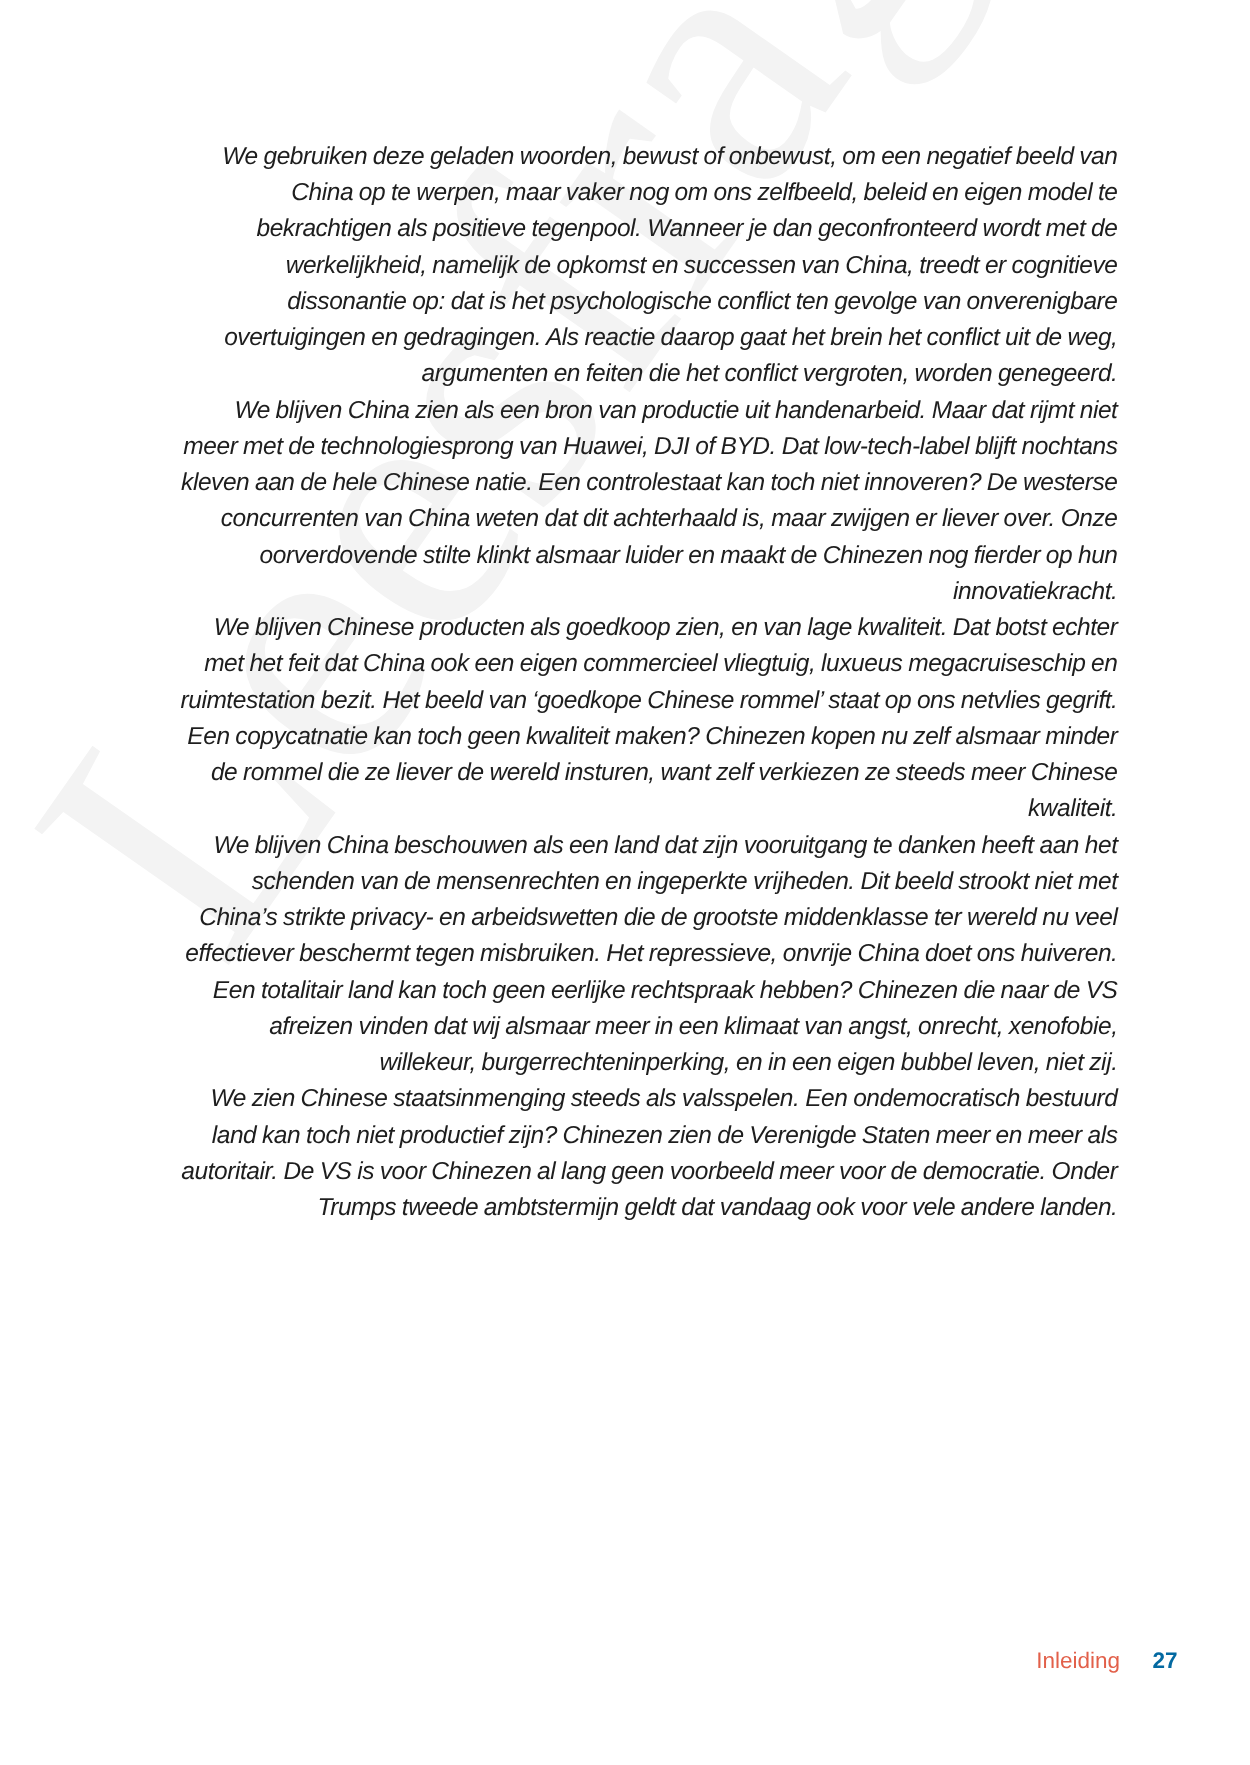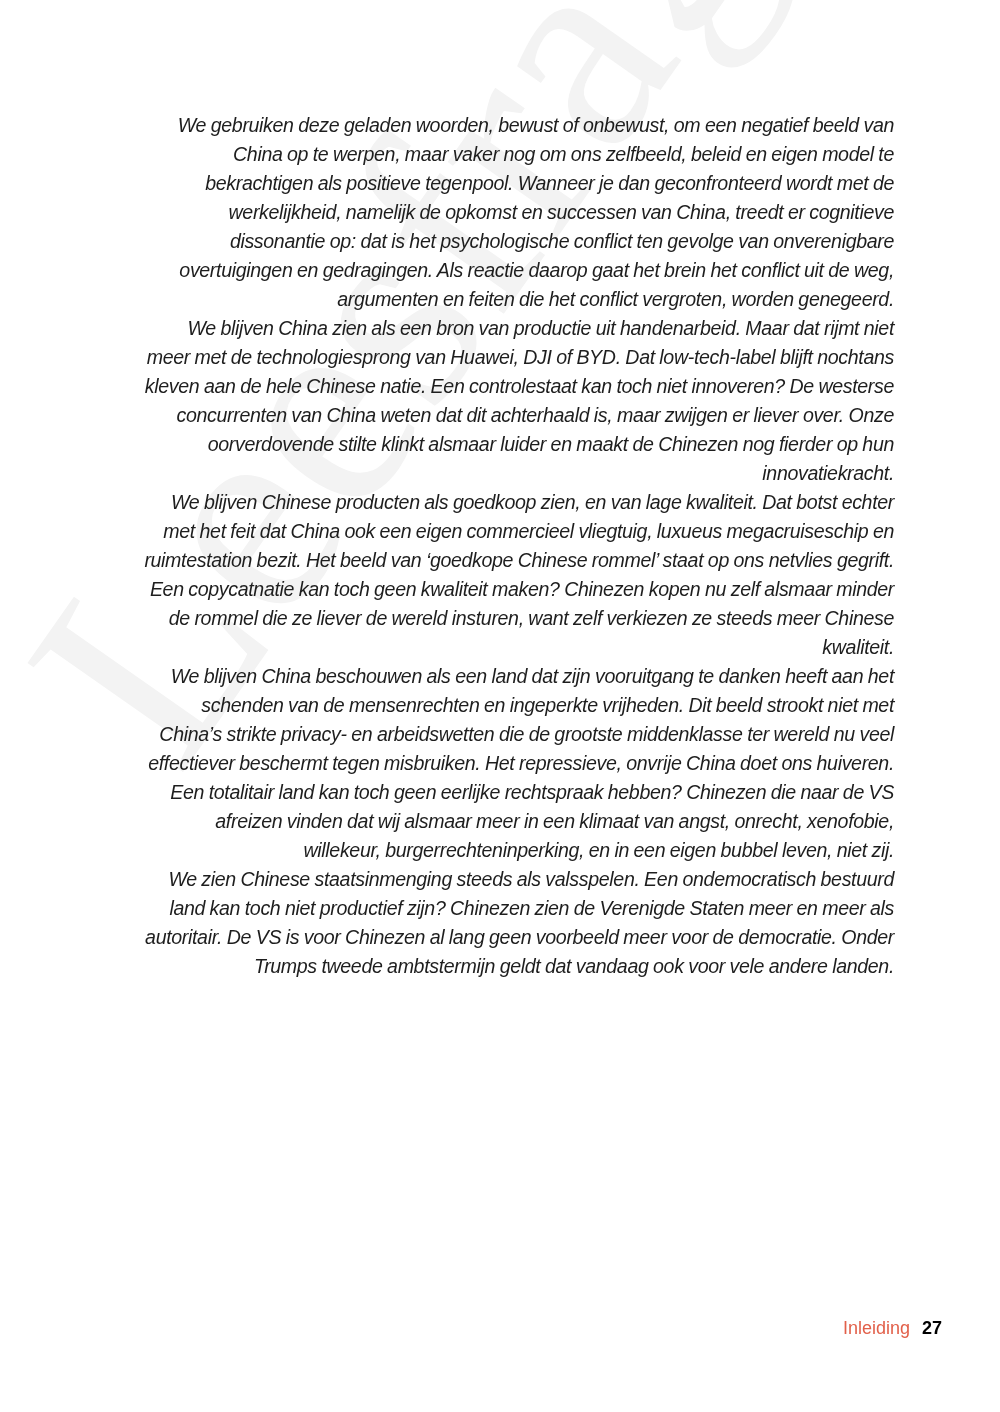--- a/index.html
+++ b/index.html
@@ -48,33 +48,33 @@
       text-align: right;
       hyphens: manual;
       font-style: italic;
     }
     .footer {
       position: absolute;
       top: 1318px;
       right: 58px;
       display: flex;
       align-items: baseline;
-      gap: 12px;
+      gap: 26px;
       z-index: 1;
     }
     .footer-section {
       font-family: "Liberation Sans", sans-serif;
       font-size: 18px;
       color: #e2604a;
     }
     .footer-page {
       font-family: "Liberation Sans", sans-serif;
       font-size: 18px;
       font-weight: bold;
-      color: #000000;
+      color: #0369a1;
     }
   </style>
 </head>
 <body>
 
 <div class="watermark">Leesfragment</div>
 
 <main class="page-content">
   <p class="paragraph">We gebruiken deze geladen woorden, bewust of onbewust, om een nega­tief beeld van China op te werpen, maar vaker nog om ons zelfbeeld, beleid en eigen model te bekrachtigen als positieve tegenpool. Wanneer je dan gecon­fronteerd wordt met de werkelijkheid, namelijk de opkomst en successen van China, treedt er cognitieve dissonantie op: dat is het psychologische conflict ten gevolge van onverenigbare overtuigingen en gedragingen. Als reactie daarop gaat het brein het conflict uit de weg, argumenten en feiten die het conflict vergroten, worden genegeerd.</p>
   <p class="paragraph">We blijven China zien als een bron van productie uit handenarbeid. Maar dat rijmt niet meer met de technologiesprong van Huawei, DJI of BYD. Dat low-tech-label blijft nochtans kleven aan de hele Chinese natie. Een controlestaat kan toch niet innoveren? De westerse concurrenten van China weten dat dit achterhaald is, maar zwijgen er liever over. Onze oorverdovende stilte klinkt als­maar luider en maakt de Chinezen nog fierder op hun innovatiekracht.</p>

